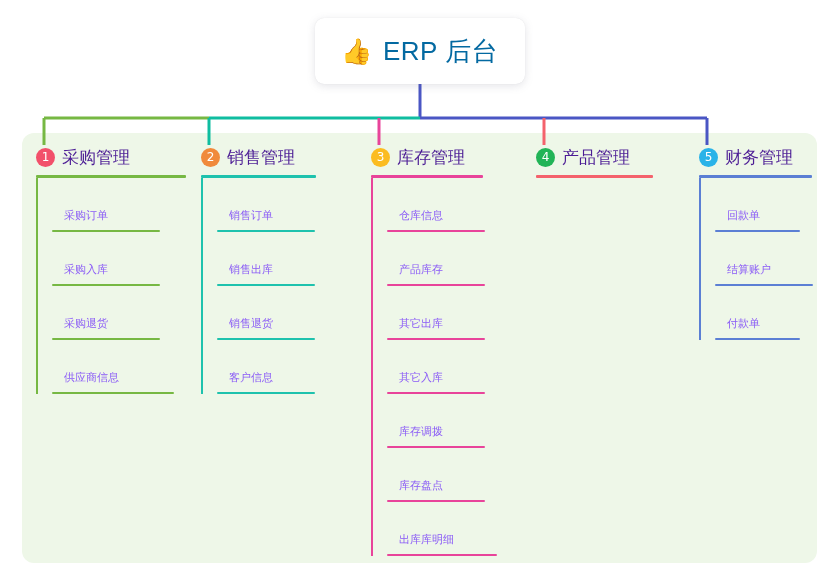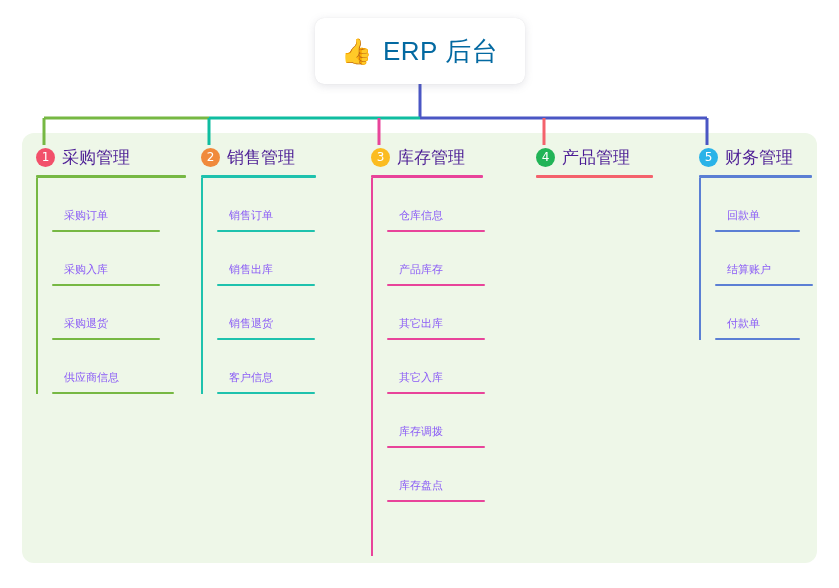--- a/index.html
+++ b/index.html
@@ -238,20 +238,24 @@
             <div class="child-rule" style="background: rgb(232, 68, 154); width: 98px;"></div>
           </div>
           <div class="child">
             <span class="child-label">库存调拨</span>
             <div class="child-rule" style="background: rgb(232, 68, 154); width: 98px;"></div>
           </div>
           <div class="child">
             <span class="child-label">库存盘点</span>
             <div class="child-rule" style="background: rgb(232, 68, 154); width: 98px;"></div>
           </div>
+          <div class="child">
+            <span class="child-label">出库库明细</span>
+            <div class="child-rule" style="background: rgb(232, 68, 154); width: 110px;"></div>
+          </div>
         </div>
       </div>
       <div class="col" style="left: 536px;">
         <div class="col-head">
           <span class="badge" style="background: rgb(34, 180, 87);">4</span>
           <span class="head-label">产品管理</span>
         </div>
         <div class="head-rule" style="background: rgb(244, 98, 108); width: 117px;"></div>
       </div>
       <div class="col" style="left: 699px;">

